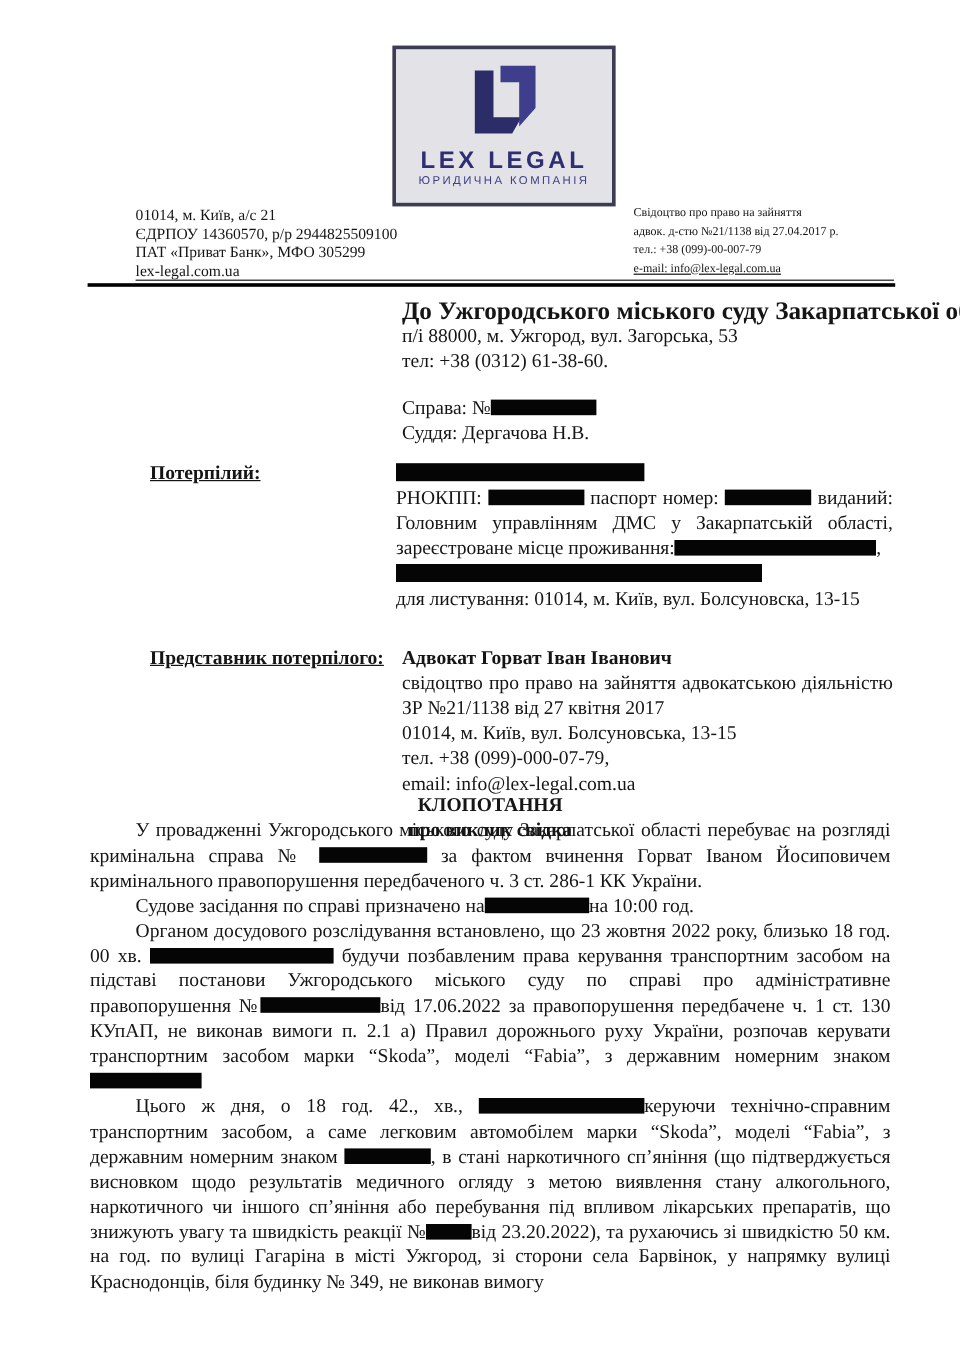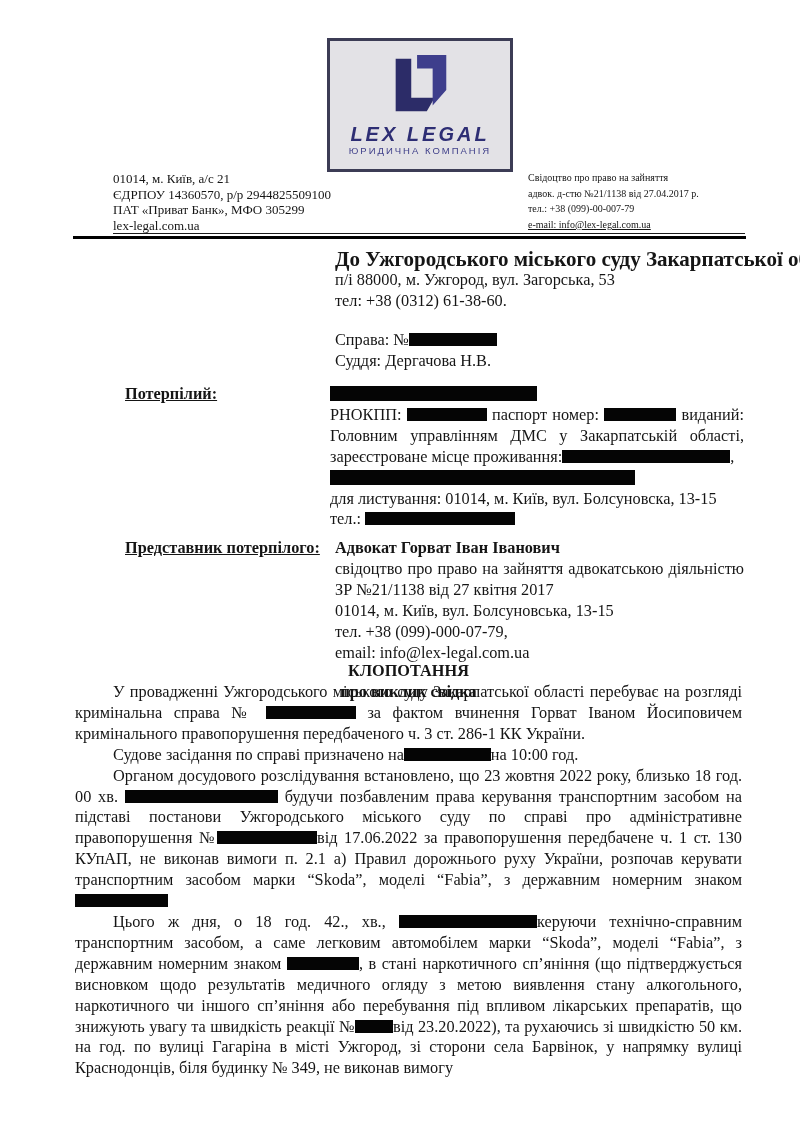--- a/index.html
+++ b/index.html
@@ -5,21 +5,21 @@
   html,body{margin:0;padding:0;background:#fff;}
   .page{position:relative;width:800px;height:1131px;background:#ffffff;overflow:hidden;
         font-family:"Liberation Serif",serif;color:#151515;}
 
   
   .logo-box{position:absolute;left:327px;top:38px;width:186px;height:134px;
             background:#e3e2e6;border:3px solid #3c3c55;box-sizing:border-box;
             display:flex;flex-direction:column;align-items:center;}
   .logo-mark{margin-top:11px;}
   .logo-name{font-family:"Liberation Sans",sans-serif;font-weight:bold;font-size:20px;
-             letter-spacing:3px;color:#2e2e74;line-height:20px;margin-top:2px;font-style:italic;}
+             letter-spacing:3px;color:#2e2e74;line-height:20px;margin-top:2px;}
   .logo-tagline{font-family:"Liberation Sans",sans-serif;font-size:9.5px;letter-spacing:2px;
                 color:#40408a;line-height:11px;margin-top:1px;}
 
   
   .lh{position:absolute;font-size:13px;line-height:15.6px;white-space:nowrap;}
   .lh-left{left:113px;top:171px;}
   .lh-right{left:528px;top:170px;font-size:10px;}
   .rule-thin{position:absolute;left:113px;top:233px;width:632px;height:1px;background:#1c1c1c;}
   .rule-thick{position:absolute;left:73px;top:236px;width:673px;height:3px;background:#000;}
 
@@ -85,21 +85,20 @@
   </div>
 
   <div class="party-label victim-label doc">Потерпілий:</div>
   <div class="victim-content doc">
     <div><span class="redact tall" style="width:207px"></span></div>
     <div class="jl"><span>РНОКПП:</span> <span class="redact" style="width:80px"></span> <span>паспорт номер:</span> <span class="redact" style="width:72px"></span> <span>виданий:</span></div>
     <div class="jl">Головним управлінням ДМС у Закарпатській області,</div>
     <div><span>зареєстроване місце проживання:</span><span class="redact" style="width:168px"></span><span>,</span></div>
     <div><span class="redact tall" style="width:305px"></span></div>
     <div>для листування: 01014, м. Київ, вул. Болсуновска, 13-15</div>
-    <div><span>тел.:</span> <span class="redact" style="width:150px"></span></div>
   </div>
 
   <div class="party-label rep-label doc">Представник потерпілого:</div>
   <div class="rep-content doc">
     <div class="bold">Адвокат Горват Іван Іванович</div>
     <div class="jl">свідоцтво про право на зайняття адвокатською діяльністю</div>
     <div>ЗР №21/1138 від 27 квітня 2017</div>
     <div>01014, м. Київ, вул. Болсуновська, 13-15</div>
     <div>тел. +38 (099)-000-07-79,</div>
     <div>email: info@lex-legal.com.ua</div>

